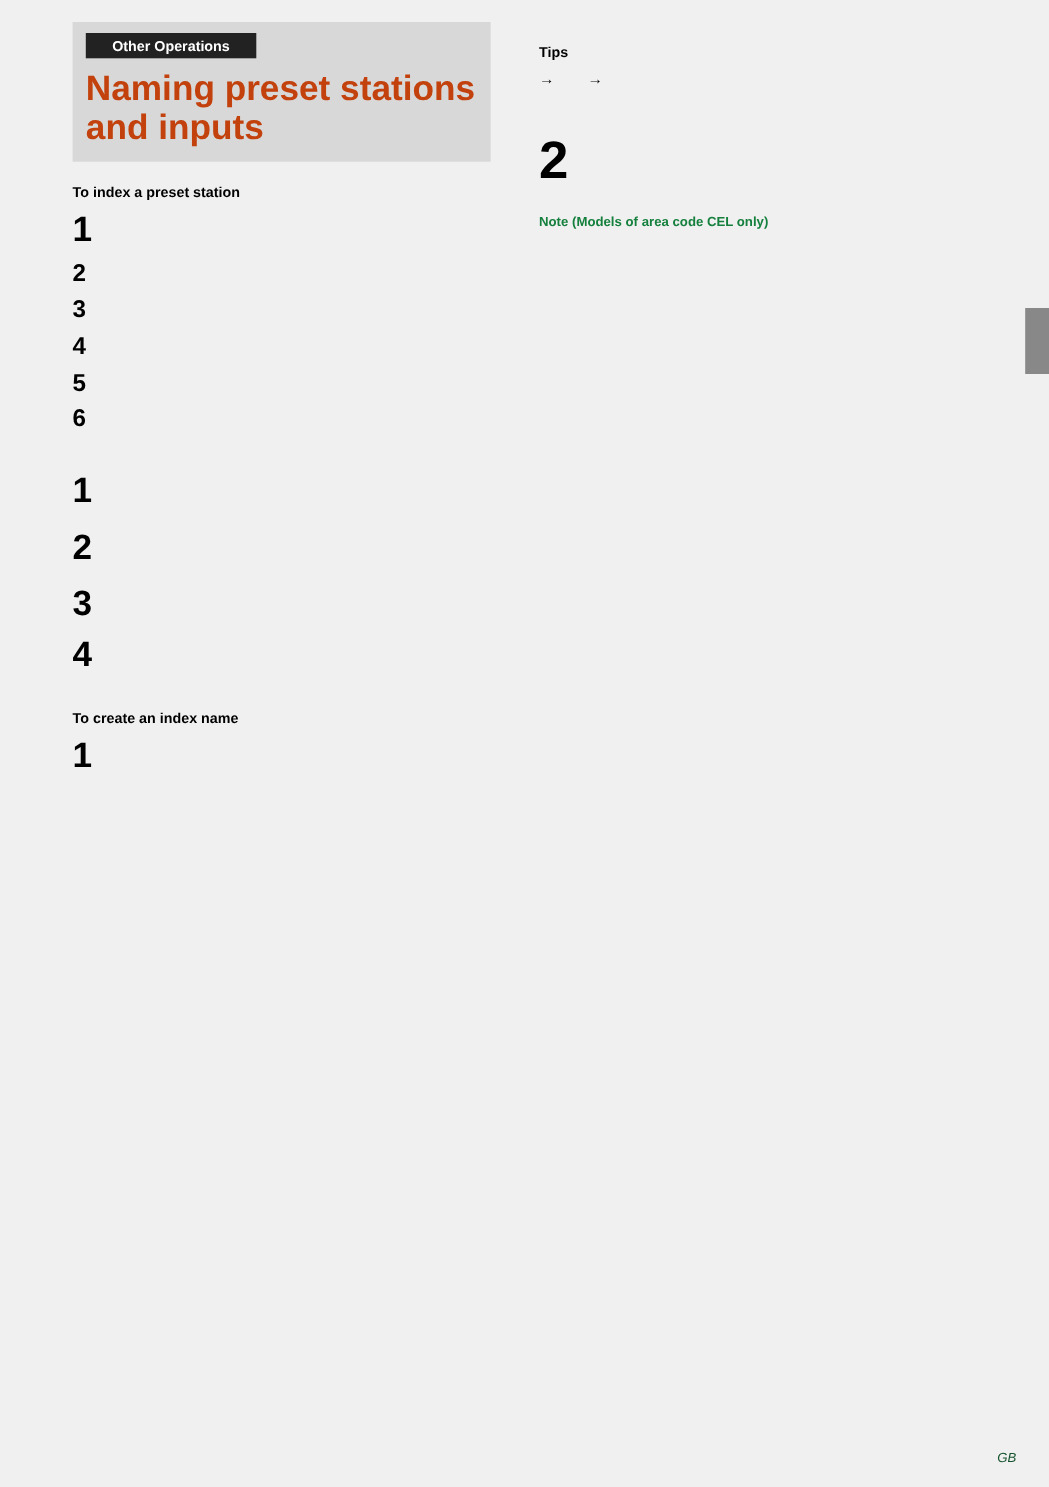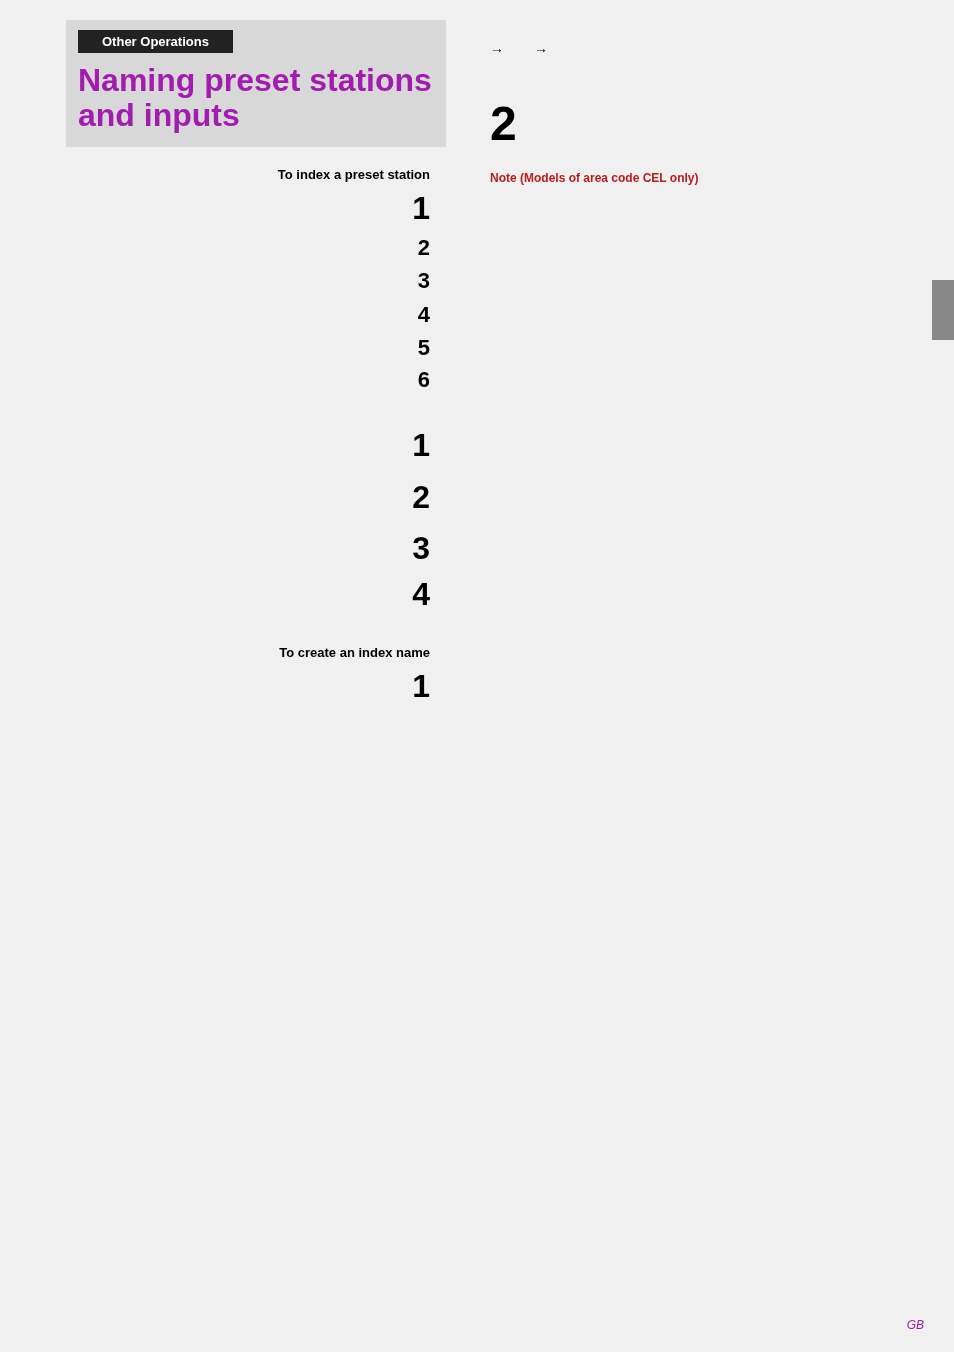--- a/index.html
+++ b/index.html
@@ -54,21 +54,21 @@
       background: #d8d8d8;
       padding: 10px 12px 14px 12px;
       margin-bottom: 20px;
       width: 380px;
     }
 
     .page-title {
       font-size: 32px;
       font-weight: 900;
       line-height: 1.1;
-      color: #a21caf;
+      color: #c2410c;
       margin-top: 6px;
     }
 
     
     .tips-label {
       font-size: 13px;
       font-weight: bold;
       color: #000;
       margin-bottom: 8px;
     }
@@ -78,21 +78,20 @@
       align-items: center;
       gap: 30px;
       margin-bottom: 8px;
       font-size: 14px;
       color: #000;
     }
 
     
     .step-section {
       margin-bottom: 18px;
-      text-align: right;
     }
 
     .step-heading {
       font-size: 13px;
       font-weight: bold;
       color: #000;
       margin-bottom: 6px;
     }
 
     .step-number {
@@ -107,42 +106,42 @@
     }
 
     .step-block {
       margin-bottom: 4px;
     }
 
     
     .note-label {
       font-size: 12px;
       font-weight: bold;
-      color: #b91c1c;
+      color: #15803d;
       margin-bottom: 6px;
     }
 
     
     .side-indicator {
       position: absolute;
       right: 0;
       top: 280px;
       width: 22px;
       height: 60px;
       background: #888;
     }
 
     
     .gb-label {
       position: absolute;
       bottom: 20px;
       right: 30px;
       font-size: 12px;
       font-style: italic;
-      color: #a21caf;
+      color: #14532d;
     }
 
     
     .large-step {
       font-size: 48px;
       font-weight: 900;
       color: #000;
       margin: 40px 0 20px 0;
     }
 
@@ -213,20 +212,21 @@
       <div class="step-block">
         <span class="step-number large">1</span>
       </div>
     </div>
 
   </div>
 
   <div class="right-column">
 
     <div style="margin-top: 20px;">
+      <div class="tips-label">Tips</div>
       <div class="tips-arrow-line">
         <span>→</span>
         <span>→</span>
       </div>
     </div>
 
     <div class="large-step">2</div>
 
     <div>
       <div class="note-label">Note (Models of area code CEL only)</div>

